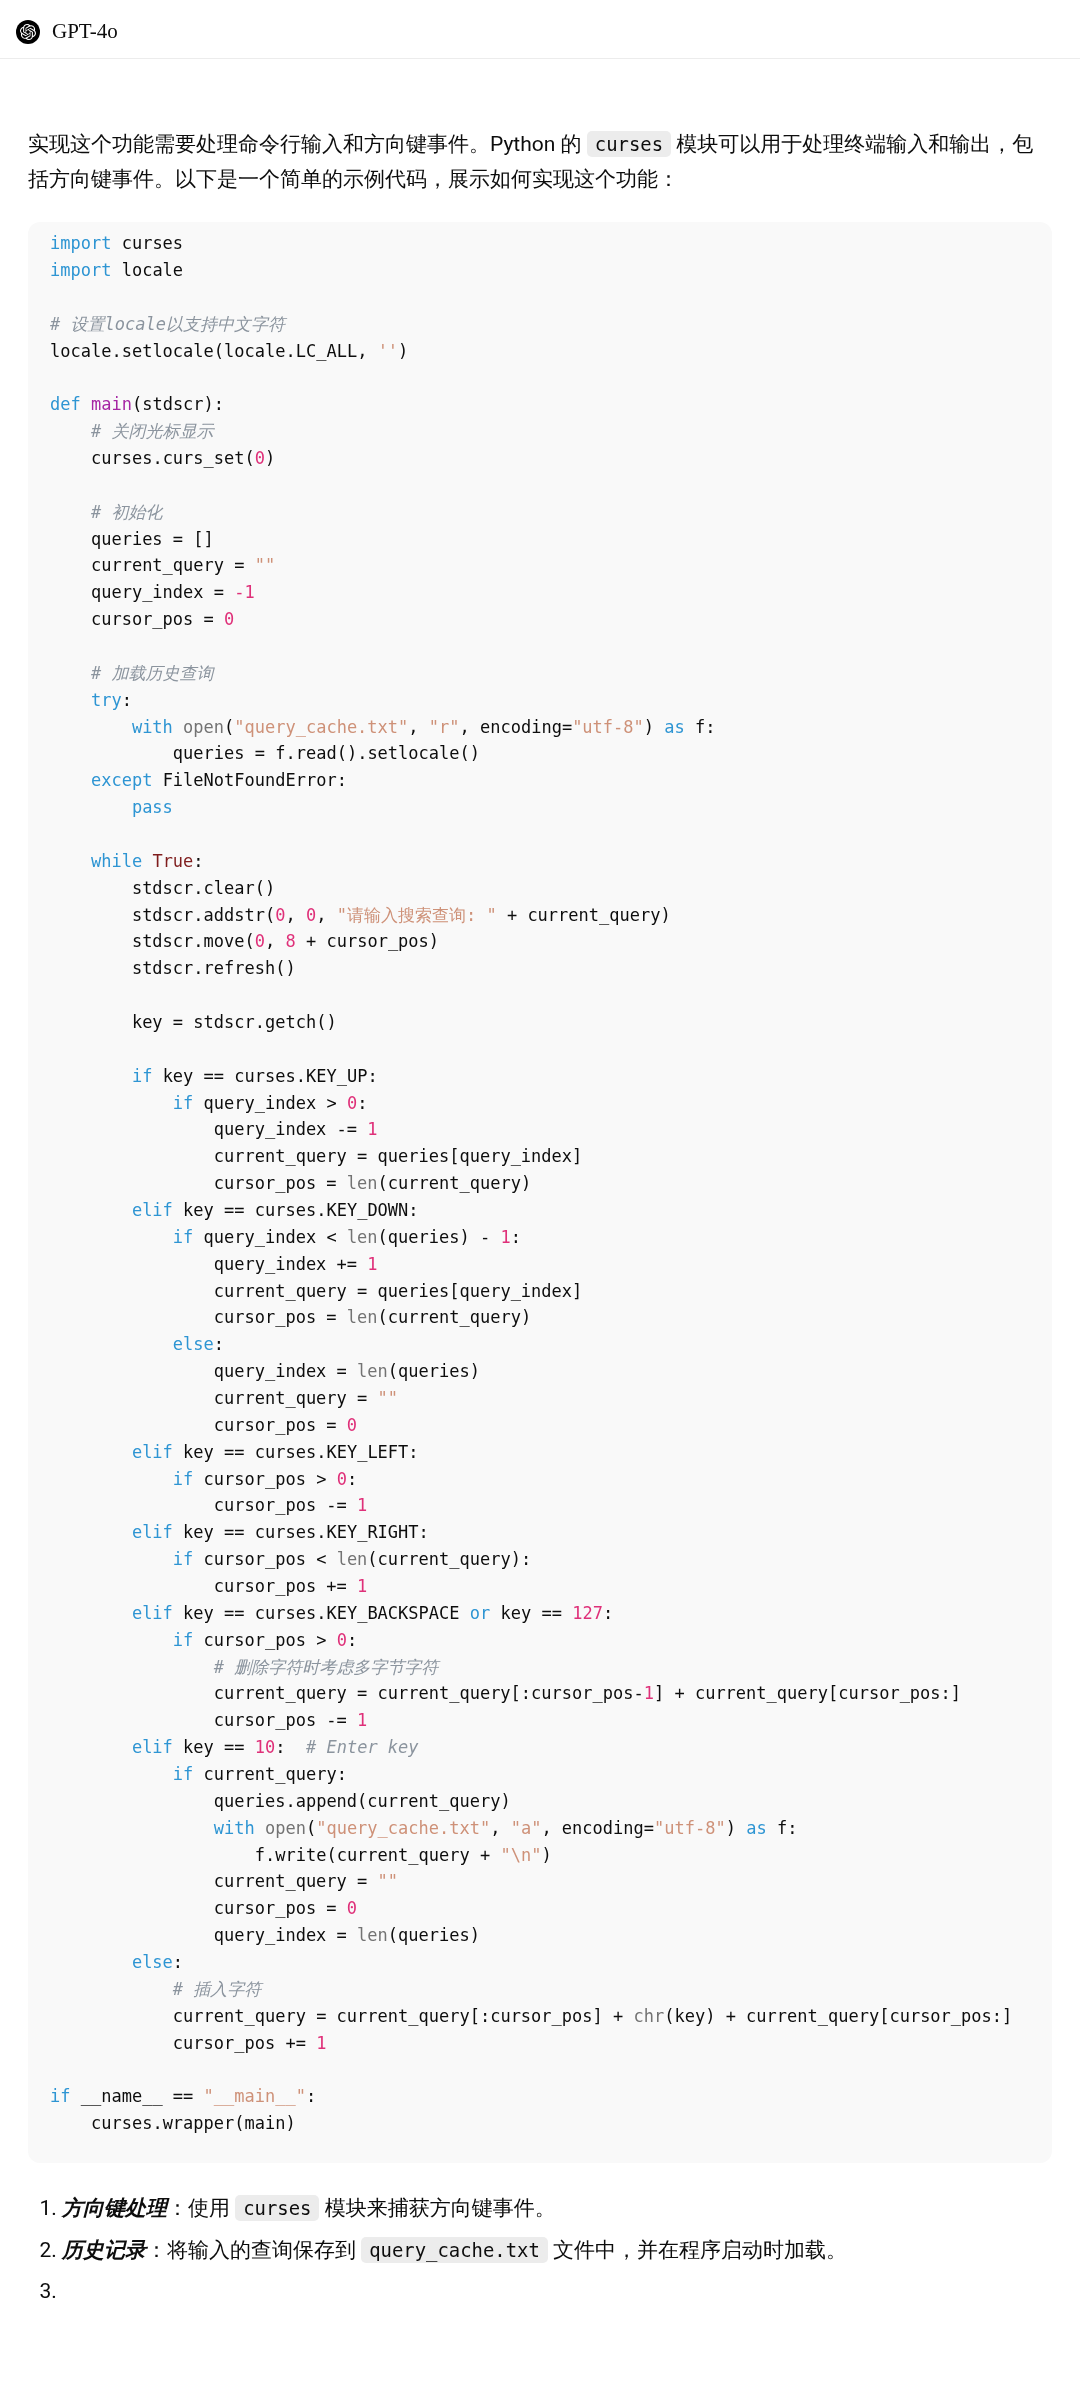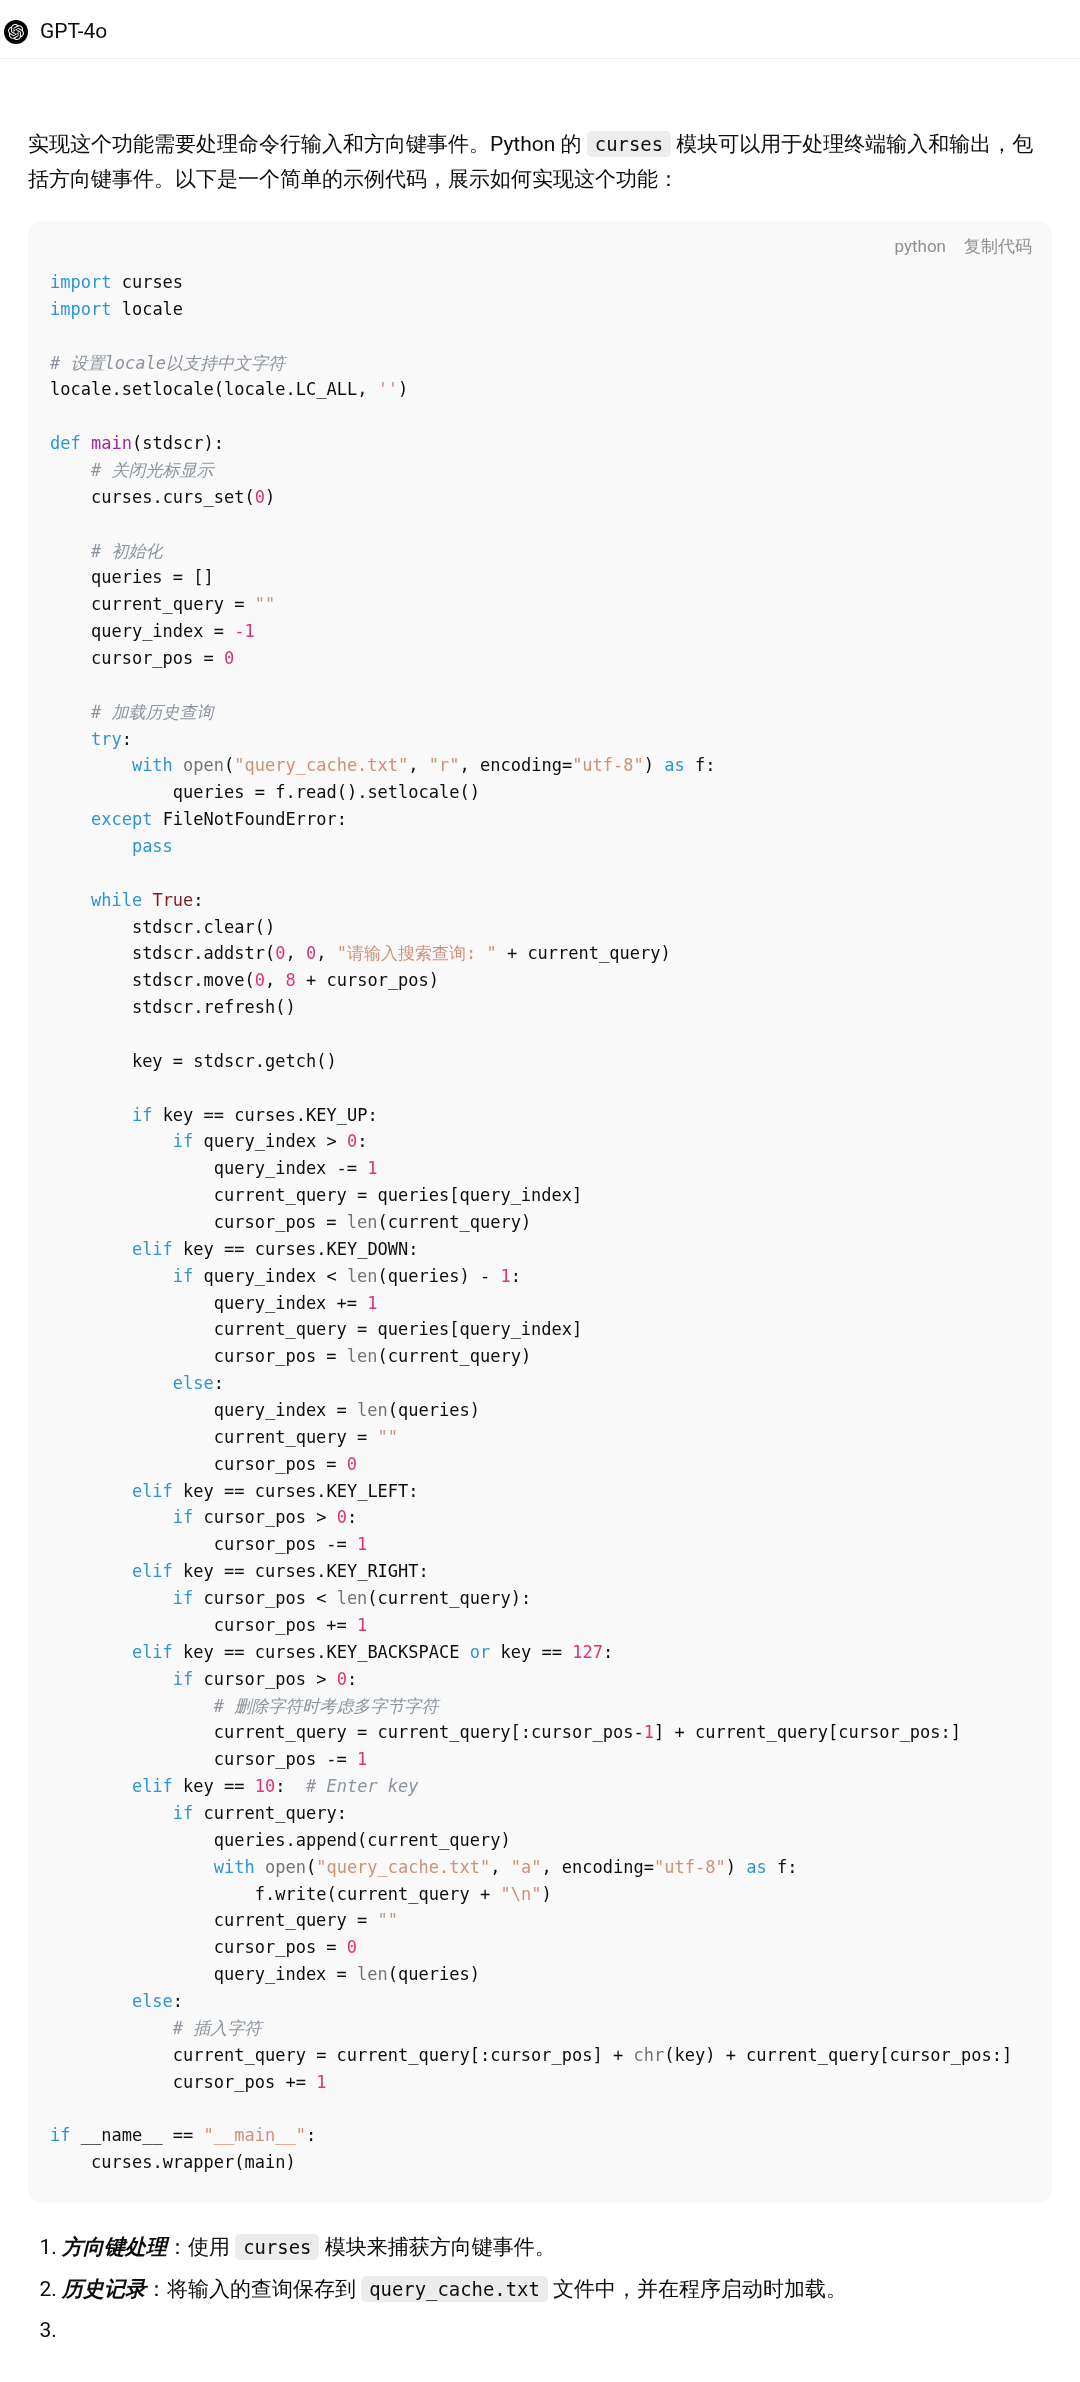--- a/index.html
+++ b/index.html
@@ -8,22 +8,23 @@
   background: #ffffff;
   color: #0d0d0d;
   font-size: 21px;
   line-height: 1.7;
   width: 1080px;
 }
 .header {
   display: flex;
   align-items: center;
   gap: 12px;
-  padding: 14px 4px 8px;
+  padding: 14px 16px 8px;
   border-bottom: 1px solid #ececec;
+  font-family: Liberation Serif, serif;
 }
 .logo {
   width: 24px;
   height: 24px;
   border-radius: 50%;
   background: #000;
   display: flex;
   align-items: center;
   justify-content: center;
 }
@@ -89,24 +90,20 @@
   <span class="model-name">GPT-4o</span>
 </div>
 
 <div class="content">
 
   <p class="intro">
     <span>实现这个功能需要处理命令行输入和方向键事件。Python 的 </span><code>curses</code><span> 模块可以用于处理终端输入和输出，包括方向键事件。以下是一个简单的示例代码，展示如何实现这个功能：</span>
   </p>
 
   <div class="code-block">
-    <div class="code-header">
-      <span>python</span>
-      <span class="copy-btn">复制代码</span>
-    </div>
 <pre><span class="k">import</span> <span>curses</span>
 <span class="k">import</span> <span>locale</span>
 
 <span class="c"># 设置locale以支持中文字符</span>
 <span>locale</span>.<span>setlocale</span>(<span>locale</span>.<span>LC_ALL</span>, <span class="s">''</span>)
 
 <span class="k">def</span> <span class="nf">main</span>(<span>stdscr</span>):
     <span class="c"># 关闭光标显示</span>
     <span>curses</span>.<span>curs_set</span>(<span class="n">0</span>)
 

